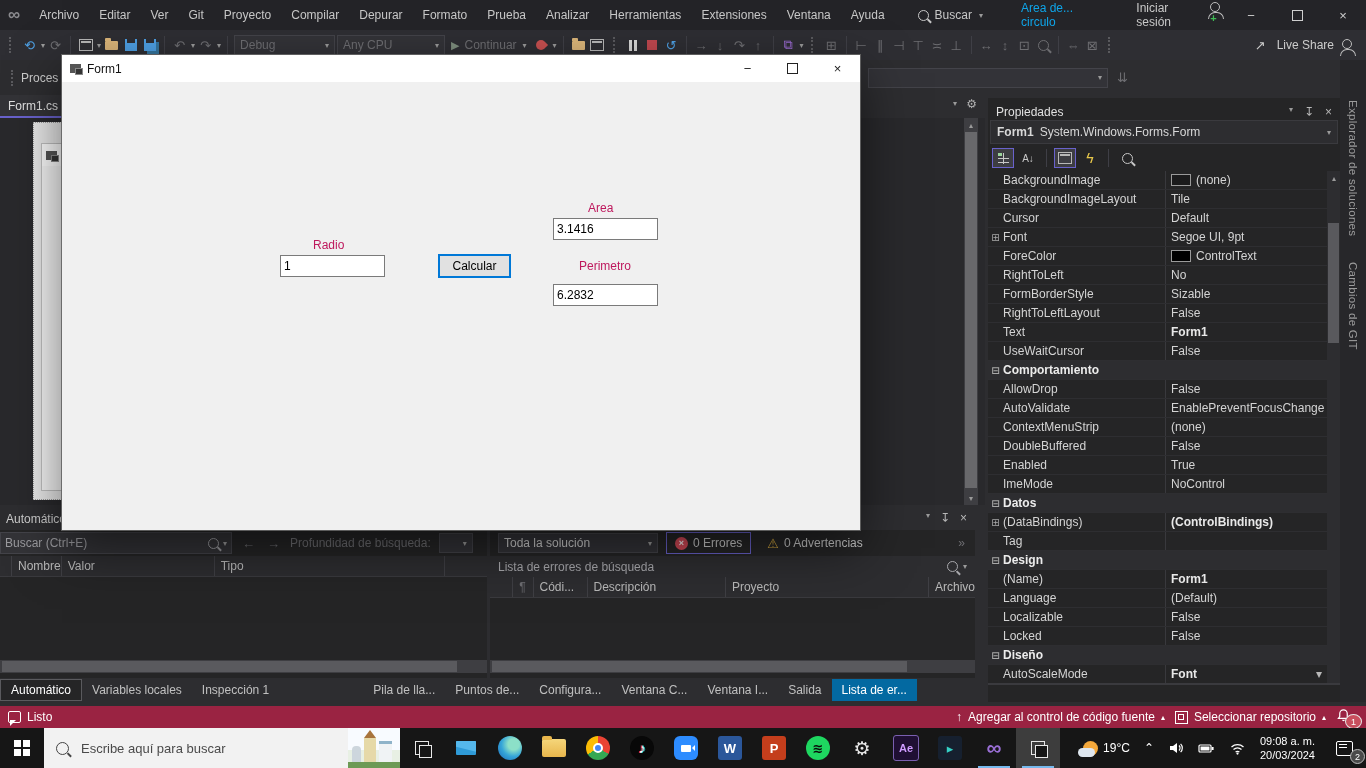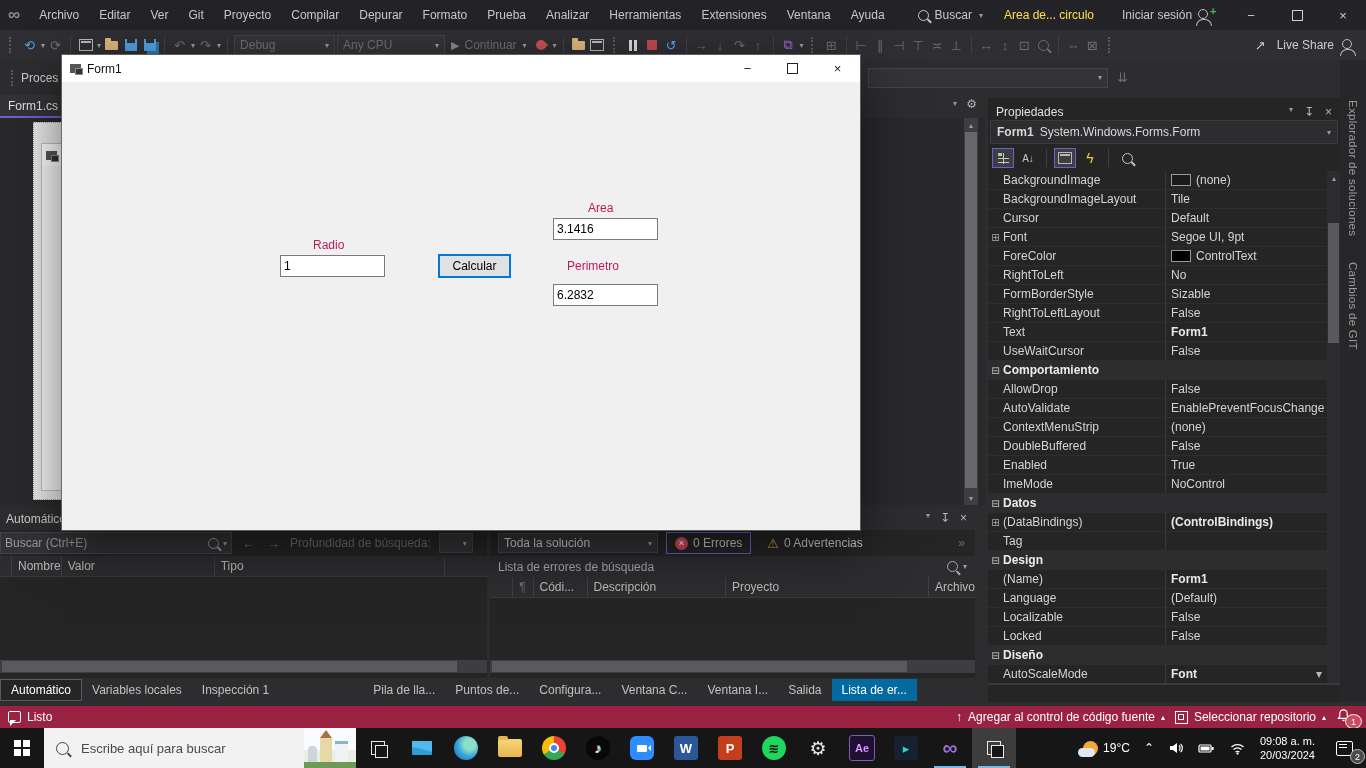--- a/index.html
+++ b/index.html
@@ -14,21 +14,21 @@
   .tiny-dd{font-size:8px;color:#9a9a9a;margin-left:1px}
   .mag{width:9px;height:9px;border:1.5px solid currentColor;border-radius:50%;position:relative;display:inline-block}
   .mag::after{content:"";position:absolute;width:5px;height:1.5px;background:currentColor;transform:rotate(45deg);right:-4px;bottom:-2px}
 
   
   .vs-title{left:0;top:0;width:1366px;height:30px;background:#242428;display:flex;align-items:center;padding:0 0 0 8px;box-sizing:border-box}
   .vs-logo{color:#8a8a8e;font-size:17px;font-weight:bold;margin-right:10px}
   .menus{display:flex;gap:2px}
   .menus span{padding:4px 9px;color:#c8c8c8}
   .tb-search{display:flex;align-items:center;gap:6px;color:#c8c8c8;margin-left:24px}
-  .tb-sol{color:#fde047;margin-left:21px}
+  .tb-sol{color:#0ea5e9;margin-left:38px}
   .tb-signin{display:flex;align-items:center;gap:6px;margin-left:28px;color:#c8c8c8}
   .person{width:8px;height:8px;border:1.5px solid #bdbdbd;border-radius:50%;position:relative;display:inline-block;margin-right:2px}
   .person::after{content:"";position:absolute;left:-3px;top:9px;width:14px;height:6px;border:1.5px solid #bdbdbd;border-bottom:none;border-radius:7px 7px 0 0}
   .plus{color:#3fba54;font-weight:bold;font-size:11px;position:relative;top:-4px}
   .win-btns{margin-left:auto;display:flex}
   .win-btn{width:46px;height:30px;display:flex;align-items:center;justify-content:center;color:#cfcfcf;font-size:13px}
   .boxico{width:9px;height:9px;border:1px solid #cfcfcf;display:inline-block}
 
   
   .vs-tools{left:0;top:30px;width:1366px;height:30px;background:#2e2e33;display:flex;align-items:center;padding-left:4px;box-sizing:border-box;gap:2px}
@@ -122,21 +122,21 @@
   .sb-right{margin-left:auto;display:flex;align-items:center;gap:10px}
   .repo-ico{width:11px;height:11px;border:1.5px solid #fff;position:relative;display:inline-block}
   .repo-ico::after{content:"";position:absolute;left:2px;top:2px;width:4px;height:4px;border:1px solid #fff}
   .badge{min-width:13px;height:13px;border-radius:50%;background:#c94f5e;border:1px solid #e8e8e8;color:#fff;font-size:9px;display:inline-flex;align-items:center;justify-content:center;padding:0 1px}
 
   
   .taskbar{left:0;top:728px;width:1366px;height:40px;background:#161616;display:flex;align-items:stretch;z-index:200}
   .tb-item{width:44px;display:flex;align-items:center;justify-content:center;position:relative}
   .winlogo{display:grid;grid-template-columns:7px 7px;grid-template-rows:7px 7px;gap:1.5px}
   .winlogo i{background:#fff}
-  .tb-searchbox{width:312px;background:#f2f2f2;display:flex;align-items:center;gap:10px;padding-left:12px;box-sizing:border-box;position:relative}
+  .tb-searchbox{width:356px;background:#f2f2f2;display:flex;align-items:center;gap:10px;padding-left:12px;box-sizing:border-box;position:relative}
   .tb-searchbox input{border:none;outline:none;background:transparent;font:13px "Liberation Sans",sans-serif;color:#333;flex:1}
   .tb-searchbox input::placeholder{color:#4a4a4a}
   .castle{position:absolute;right:0;top:0;width:52px;height:40px;overflow:hidden;background:linear-gradient(180deg,#f8fbff 55%,#e8f0e4 55%)}
   .castle i{position:absolute;bottom:0}
   .sq2{width:12px;height:12px;border:1.5px solid #e8e8e8;position:relative;display:inline-block}
   .sq2::after{content:"";position:absolute;left:3px;top:3px;width:11px;height:11px;border:1.5px solid #e8e8e8;background:#161616}
   .tb-item.active{background:#3d3d3d}
   .tb-item.running::after{content:"";position:absolute;left:6px;right:6px;bottom:0;height:2px;background:#76b9ed}
   .env{width:20px;height:14px;background:#2f9bd8;position:relative;border-radius:1px;overflow:hidden}
   .env::after{content:"";position:absolute;left:-3px;top:-8px;width:26px;height:16px;background:#55b8ec;transform:rotate(14deg)}
@@ -764,21 +764,21 @@
         </span>
       <span class="wf-btn" data-name="close-button">×</span>
     </span>
   </div>
   <div class="wf-body" data-name="app-form-body">
     <label style="left:251px;top:156px" data-name="radio-label">Radio</label>
     <input style="left: 218px; top: 173px;" data-name="radio-input" value="1">
     <button class="wf-btn-calc" data-name="calcular-button">Calcular</button>
     <label style="left:526px;top:119px" data-name="area-label">Area</label>
     <input style="left: 491px; top: 136px;" data-name="area-input" value="3.1416">
-    <label style="left:505px;top:177px" data-name="perimetro-label">Perimetro</label>
+    <label style="left:517px;top:177px" data-name="perimetro-label">Perimetro</label>
     <input style="left: 491px; top: 202px;" data-name="perimetro-input" value="6.2832">
   </div>
 </div>
 
 <div class="abs taskbar" data-name="taskbar">
   <span class="tb-item" data-name="start-button">
       <span class="winlogo" data-name="windows-logo-icon">
         <i></i>
         <i></i>
         <i></i>

